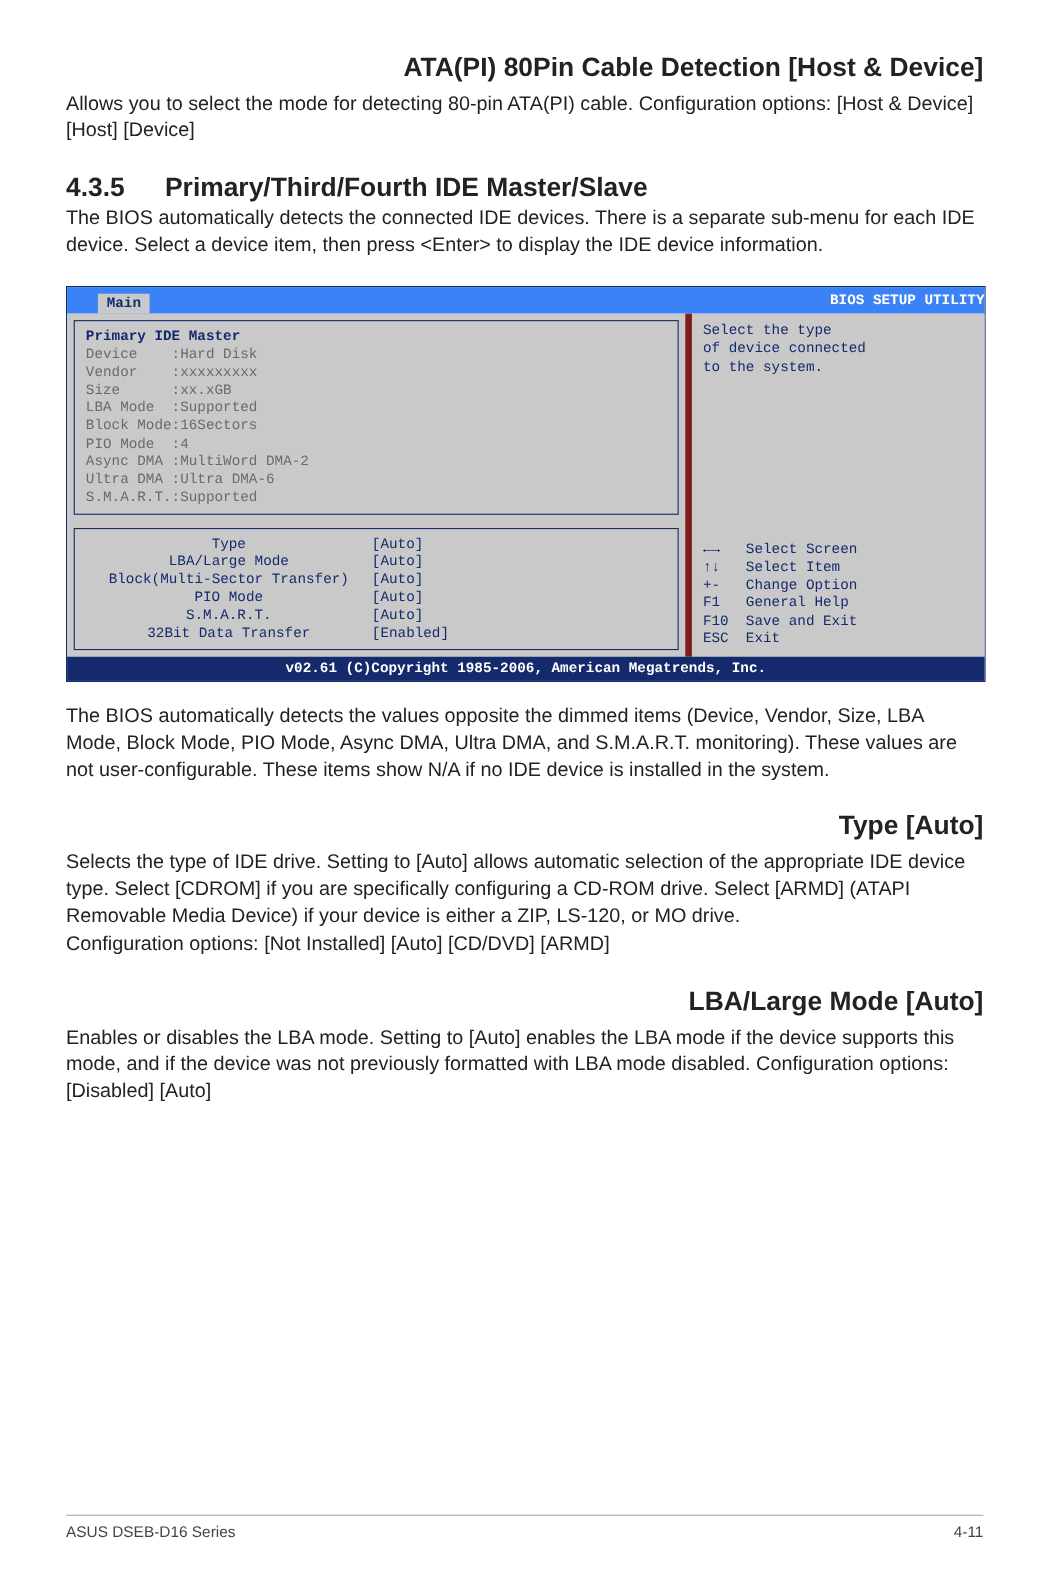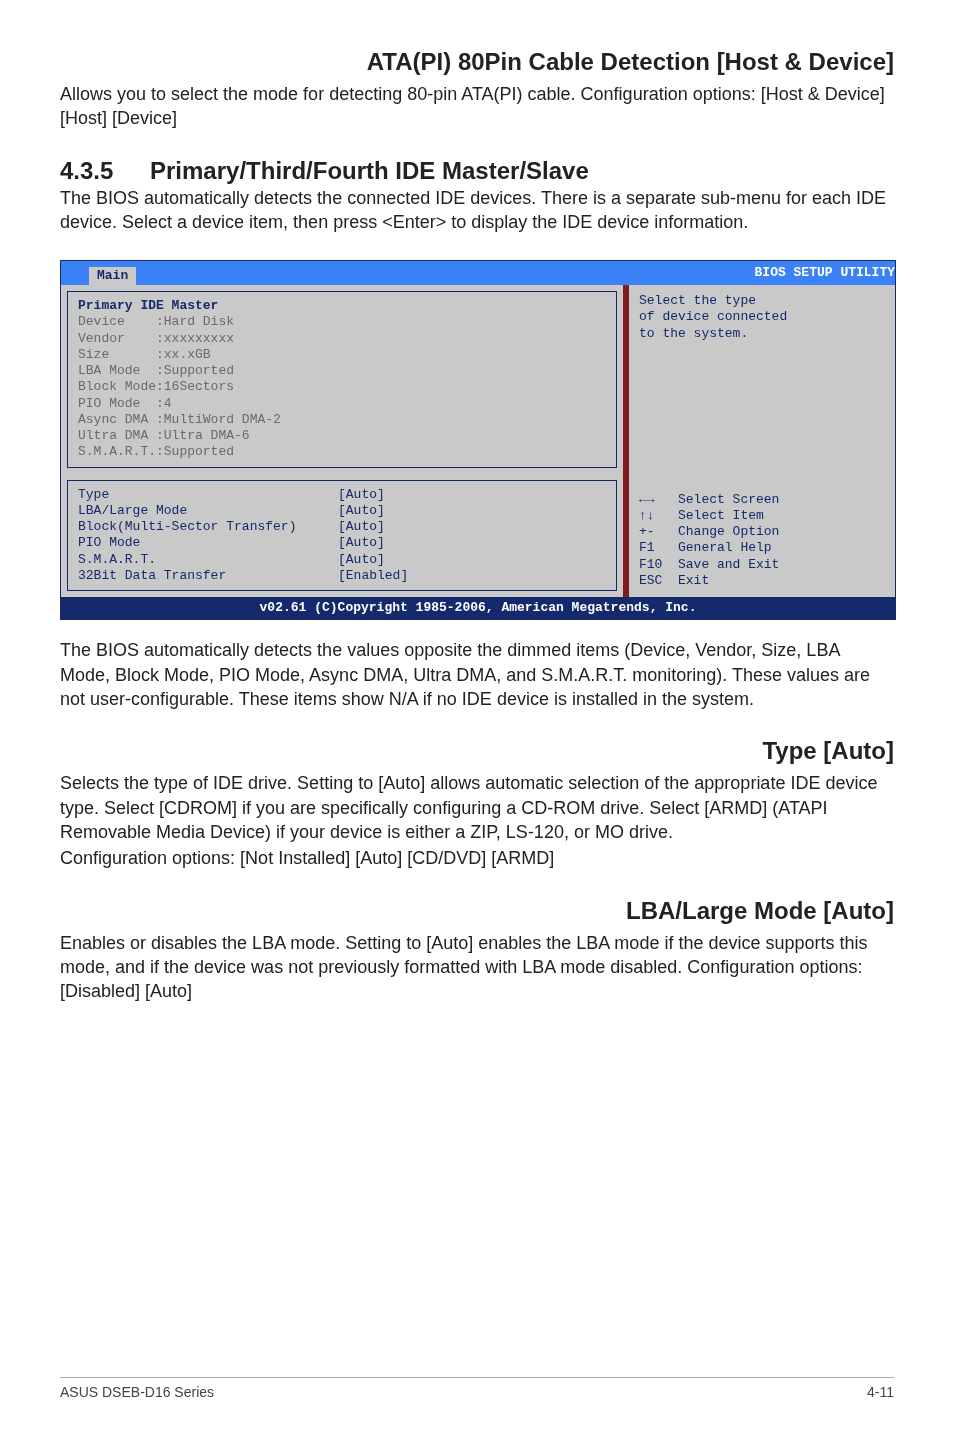--- a/index.html
+++ b/index.html
@@ -86,20 +86,21 @@
   }
   .bios-subbox .row {
     white-space: pre;
   }
   .dimmed {
     color: #6a6a6a;
   }
   .bios-subbox .label {
     display: inline-block;
     width: 260px;
+    text-align: center;
   }
   .bios-subbox .val {
     color: #142a6c;
   }
   .bios-right {
     width: 246px;
     border-left: 6px solid #7f1d1d;
     padding: 8px 10px;
     color: #142a6c;
     display: flex;

